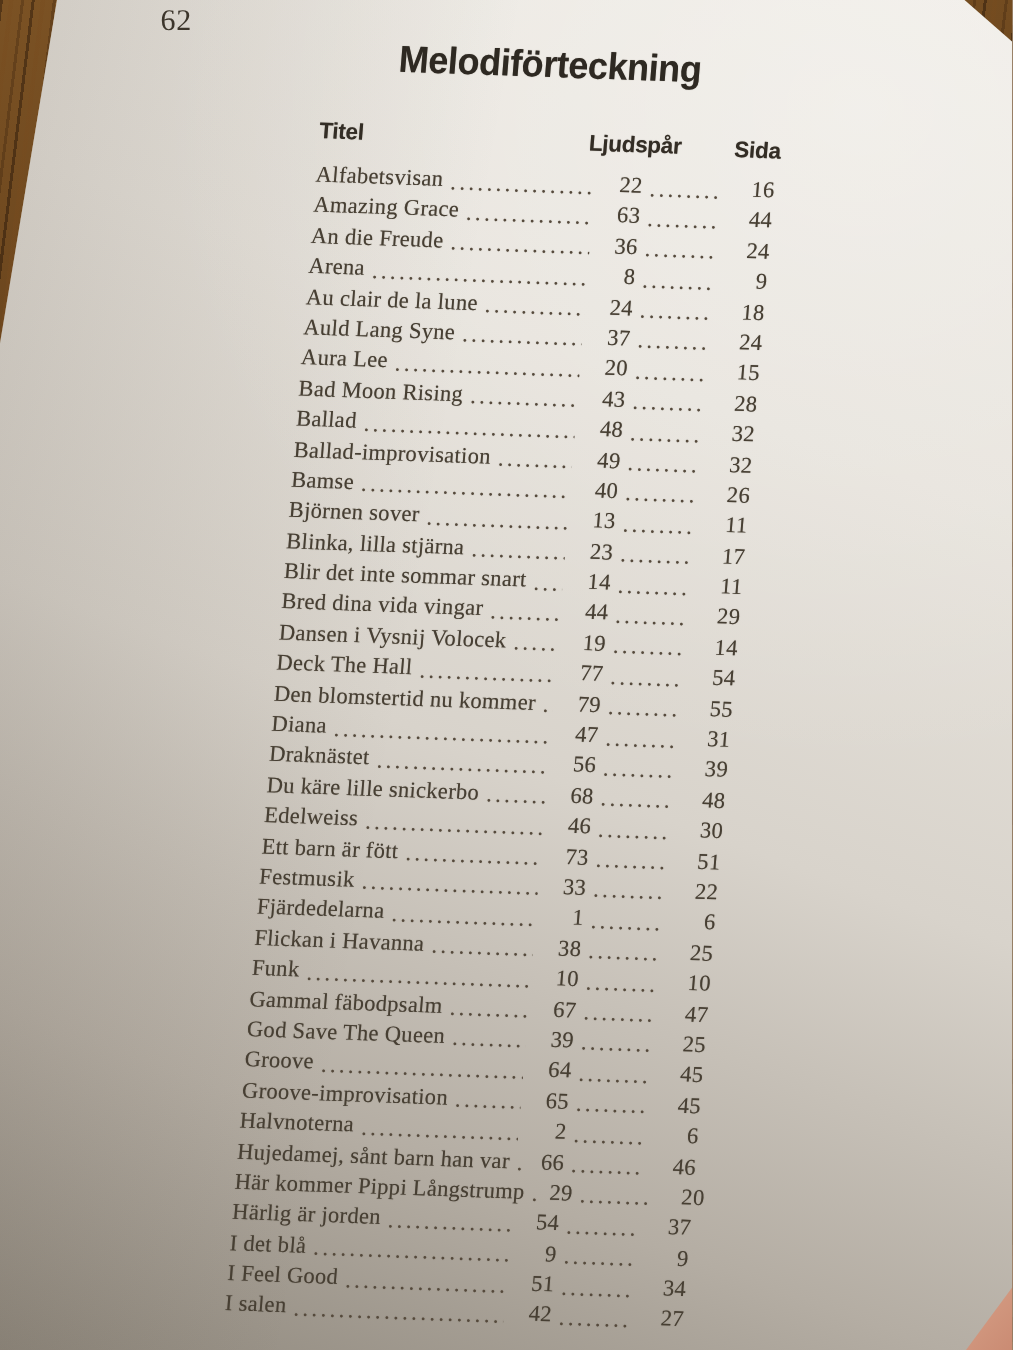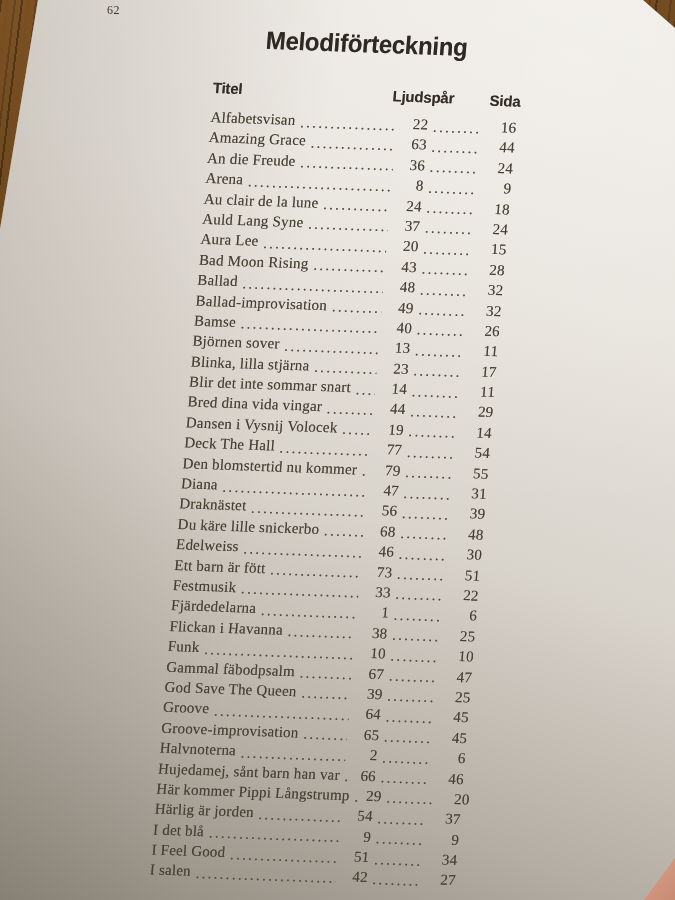--- a/index.html
+++ b/index.html
@@ -33,21 +33,21 @@
       linear-gradient(200deg, #efece6 0%, #e7e3dc 30%, #d8d3cb 55%, #b4ada3 80%, #8e877c 100%);
   }
   
   .page-edge {
     position:absolute; left:36px; top:-4px; width:3px; height:245px;
     transform-origin:top left; transform:rotate(9.5deg);
     background:linear-gradient(to right, rgba(252,250,244,0.95), rgba(210,204,194,0.4));
   }
   .pageno {
     position:absolute; left:107px; top:3px;
-    font-size:12px; color:#3c352b; letter-spacing:0.5px;
+    font-size:20px; color:#3c352b; letter-spacing:0.5px;
   }
   
   .content {
     position:absolute; left:212px; top:24px; width:312px;
     transform-origin:0 0; transform:rotate(2deg) skewX(-2.6deg);
     color:#473f33;
     text-shadow:0 0 0.6px rgba(71,63,51,0.55);
   }
   .title {
     margin:0 0 26px 0; text-align:center;

